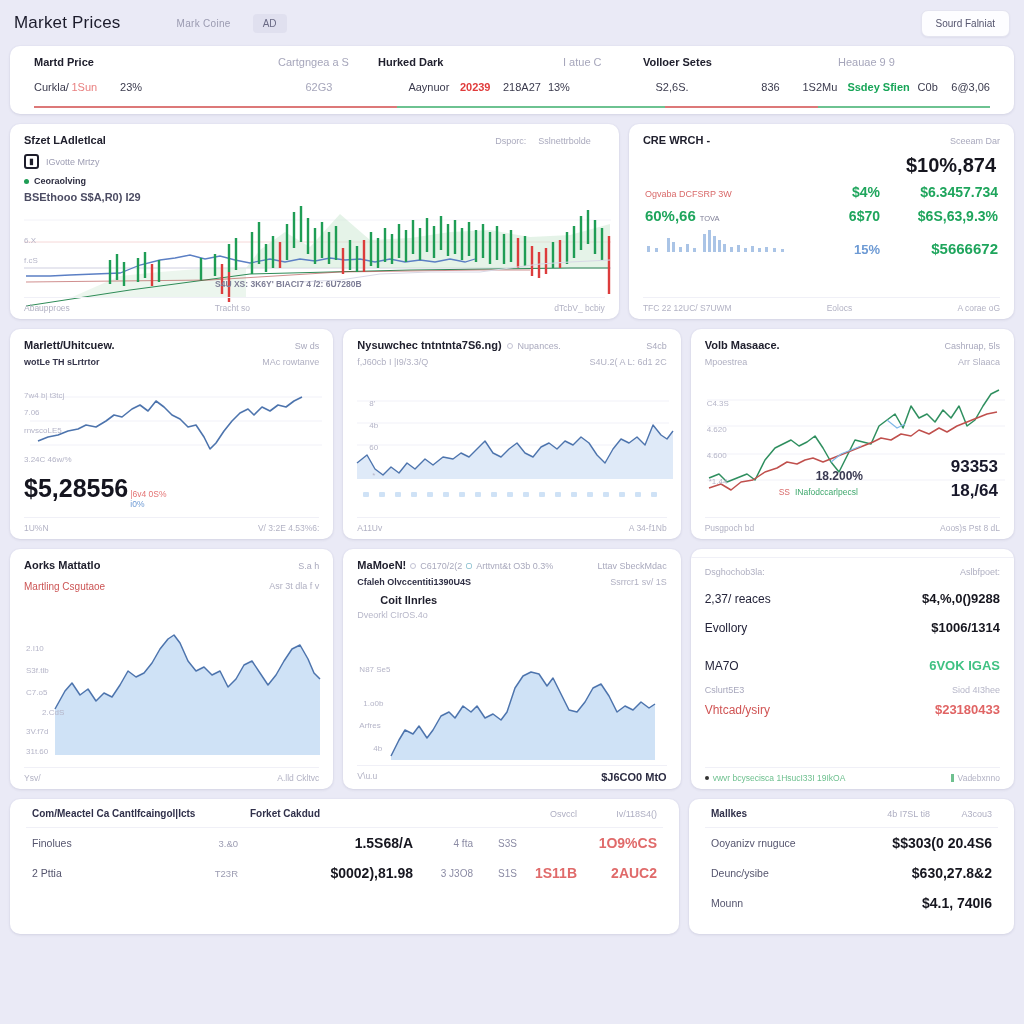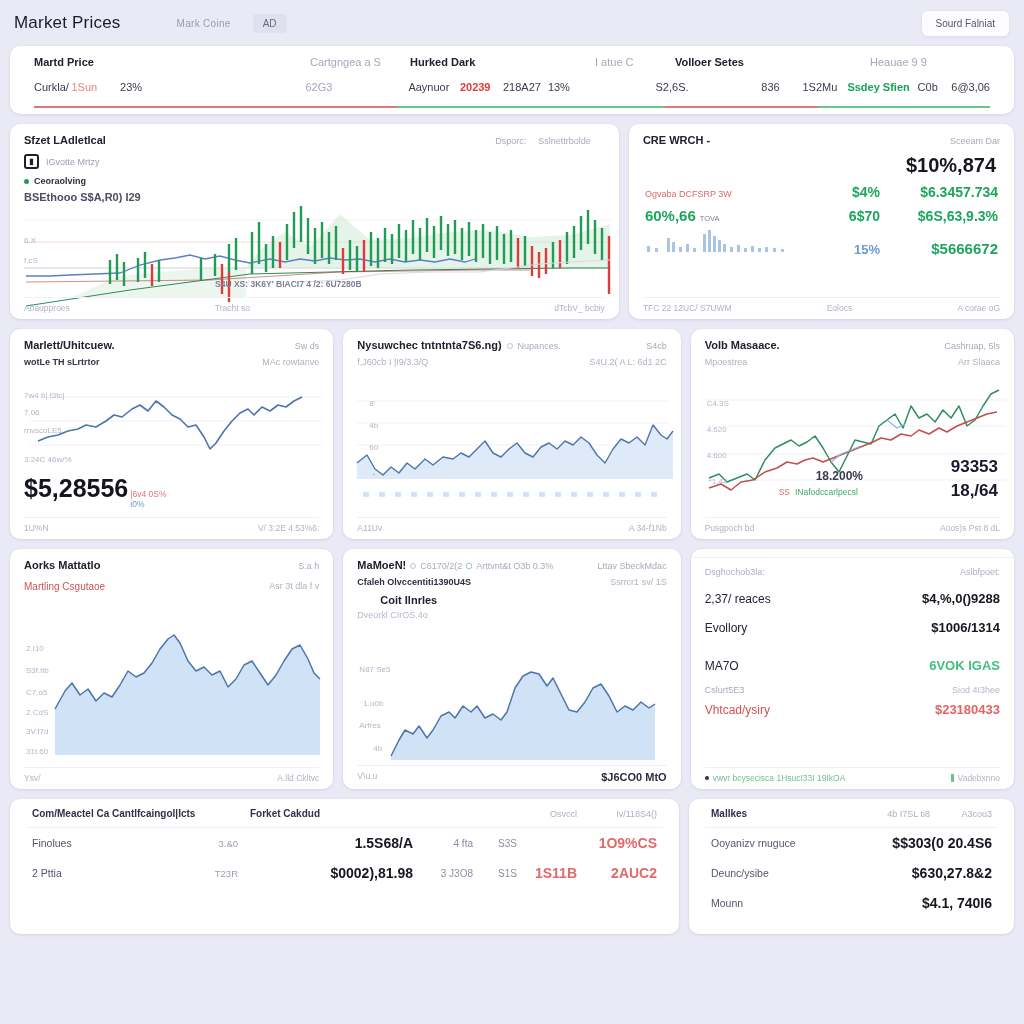--- a/index.html
+++ b/index.html
@@ -120,21 +120,21 @@
   <div class="topbar">
     <div class="app-title">Market Prices</div>
     <div class="coin-label">Mark Coine</div>
     <div class="ad-chip">AD</div>
     <div class="topbar-spacer"></div>
     <div class="search-btn">Sourd Falniat</div>
   </div>
 
   <div class="card band">
     <div class="band-head">
-      <span class="b-strong" style="width:276px">Martd Price</span>
+      <span class="b-strong" style="width:244px">Martd Price</span>
       <span class="b-mute" style="width:100px">Cartgngea a S</span>
       <span class="b-strong" style="width:185px">Hurked Dark</span>
       <span class="b-mute" style="width:80px">I atue C</span>
       <span class="b-strong" style="width:195px">Volloer Setes</span>
       <span class="b-mute">Heauae 9 9</span>
     </div>
     <div class="band-vals">
       <span class="b-dark" style="width:40px">Curkla/</span>
       <span class="b-redlight" style="width:52px">1Sun</span>
       <span class="b-dark" style="width:198px">23%</span>
@@ -460,21 +460,21 @@
         <span style="color:#c55; font-size:10px;">Martling Csgutaoe</span>
         <span class="r">Asr 3t dla f  v</span>
       </div>
       <svg width="325" height="150" viewBox="0 0 325 150" style="position:absolute;left:0;top:78px;">
         <path d="M45,82 L55,64 L62,56 L70,68 L78,62 L86,74 L94,66 L102,70 L110,58 L118,44 L126,50 L134,46 L142,36 L150,22 L158,12 L164,8 L170,16 L178,34 L186,44 L194,40 L202,48 L210,44 L218,60 L226,52 L234,38 L242,34 L250,46 L258,58 L266,48 L274,34 L282,22 L290,18 L298,32 L304,46 L310,52 L310,128 L45,128 Z" fill="#cfe2f6" stroke="none"></path>
         <polyline points="45,82 55,64 62,56 70,68 78,62 86,74 94,66 102,70 110,58 118,44 126,50 134,46 142,36 150,22 158,12 164,8 170,16 178,34 186,44 194,40 202,48 210,44 218,60 226,52 234,38 242,34 250,46 258,58 266,48 274,34 282,22 290,18 298,32 304,46 310,52" fill="none" stroke="#4d74ad" stroke-width="1.5" stroke-linejoin="round"></polyline>
       </svg>
       <div class="ylab" style="left:16px;top:95px;">2.I10</div>
       <div class="ylab" style="left:16px;top:117px;">S3f.tlb</div>
       <div class="ylab" style="left:16px;top:139px;">C7.o5</div>
-      <div class="ylab" style="left:16px;top:159px;">2.CdS</div>
+      <div class="ylab" style="left:32px;top:159px;">2.CdS</div>
       <div class="ylab" style="left:16px;top:178px;">3V.f7d</div>
       <div class="ylab" style="left:16px;top:198px;">31t.60</div>
       <div class="c-foot">
         <span>Ysv/</span>
         <span class="r">A.lld Ckltvc</span>
       </div>
     </div>
 
     <div class="card" style="width:339px;height:240px;">
       <div class="c-head">

